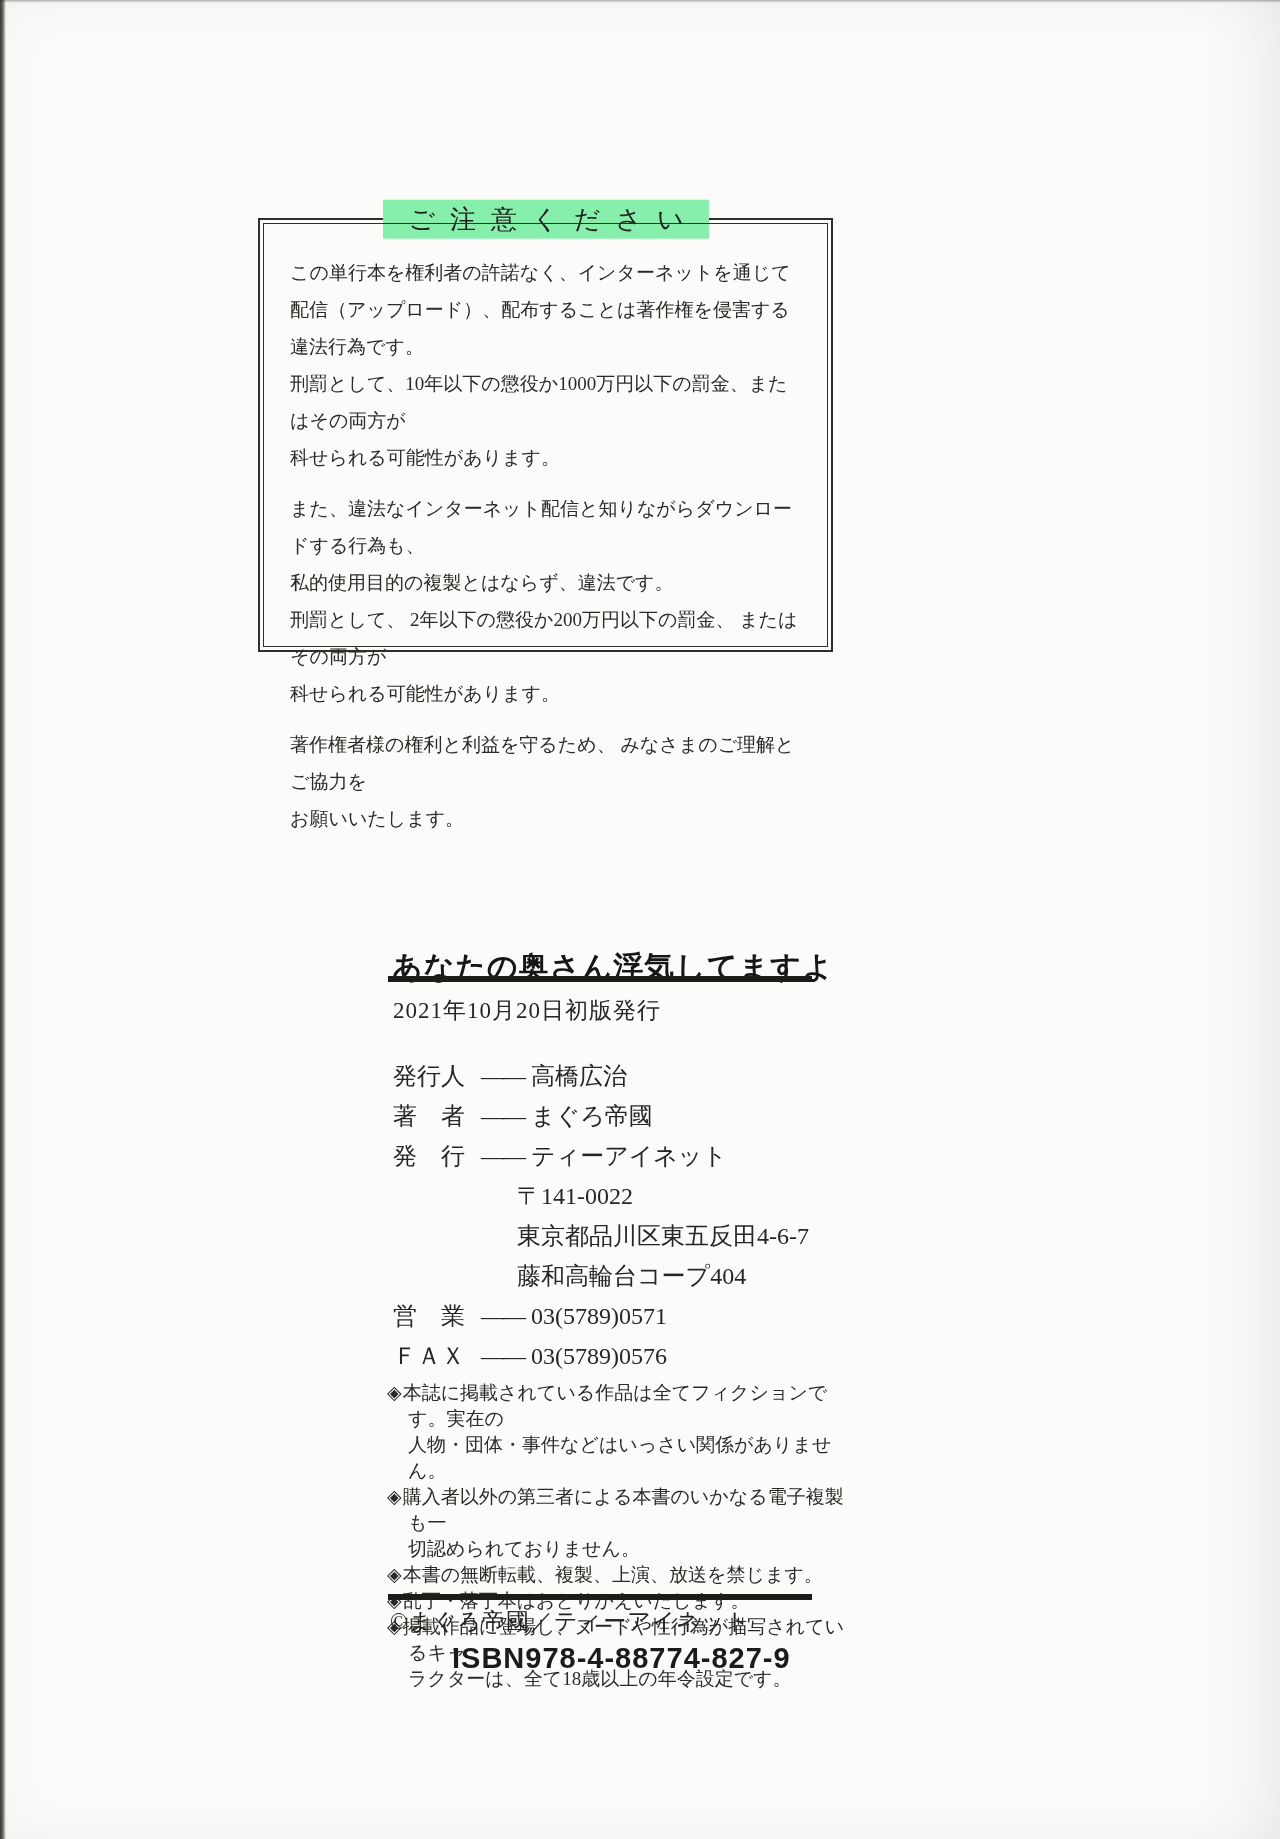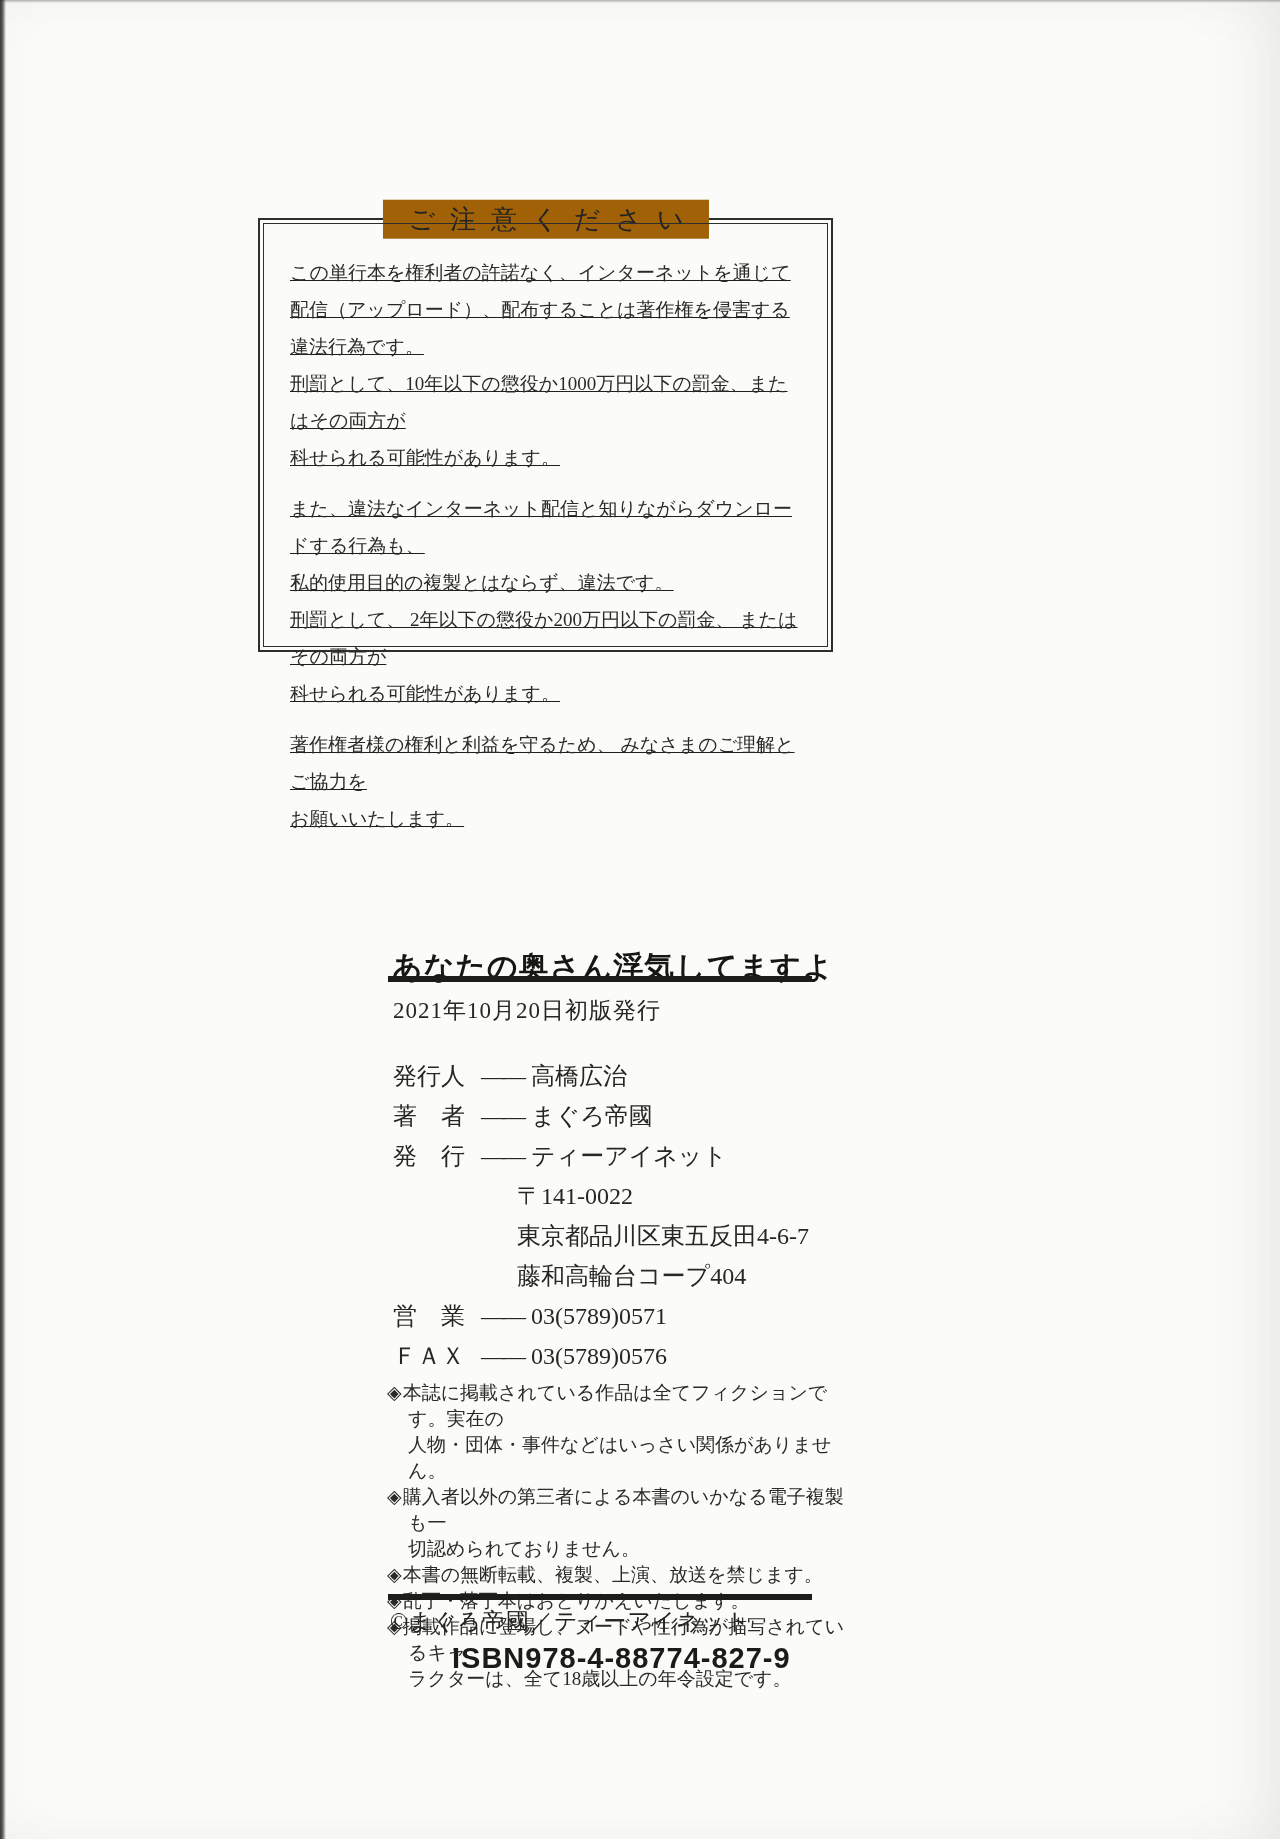--- a/index.html
+++ b/index.html
@@ -28,26 +28,25 @@
   .notice-outer{
     position:absolute;left:258px;top:218px;width:575px;height:434px;
     border:2px solid #2e2e2b;
     box-sizing:border-box;
   }
   .notice-inner{
     position:absolute;inset:3px;
     border:1px solid #2e2e2b;
     padding:30px 26px 0 26px;
     box-sizing:border-box;
-    text-decoration:underline;
   }
   .notice-title{
     position:absolute;left:50%;top:0;
     transform:translate(-50%,-52%);
-    background:#a16207;
+    background:#86efac;
     font-size:26px;
     letter-spacing:15px;
     padding:2px 10px 2px 26px;
     white-space:nowrap;
     color:#232321;
     text-align:right;
   }
   .notice-body p{
     margin:0 0 14px 0;
     font-size:19px;

